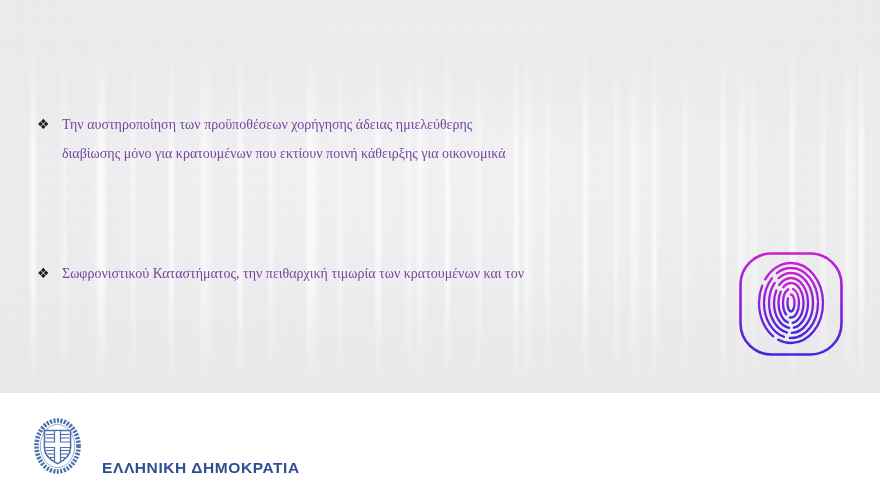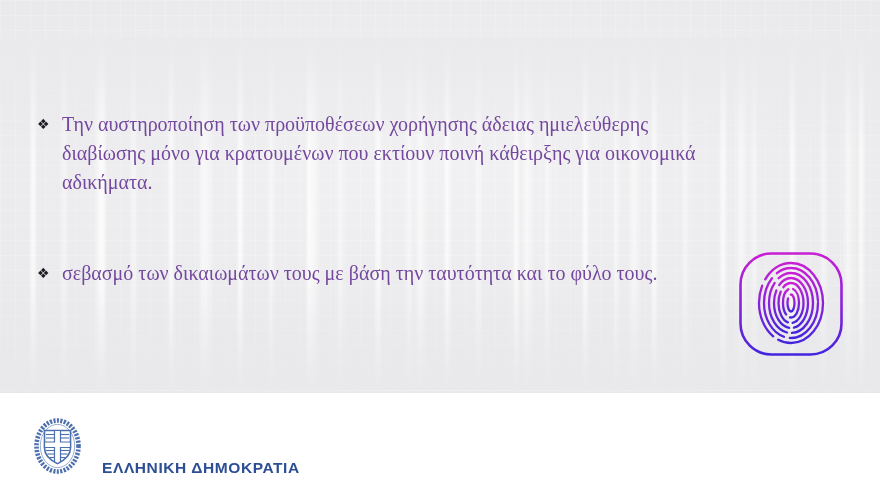--- a/index.html
+++ b/index.html
@@ -68,21 +68,21 @@
   .bullet .marker {
     width: 25px;
     flex: 0 0 25px;
     font-family: "DejaVu Sans", sans-serif;
     font-size: 14px;
     line-height: 29px;
     color: #1c1b22;
   }
   .bullet .text {
     font-family: "Liberation Serif", "DejaVu Serif", serif;
-    font-size: 20px;
+    font-size: 14px;
     line-height: 29px;
     color: #74489e;
   }
   .bullet .text .line { white-space: nowrap; }
 
   
   .fp-badge {
     position: absolute;
     left: 737px;
     top: 250px;
@@ -125,28 +125,27 @@
 
   <div class="main-area">
     <div class="stripes"></div>
   </div>
 
   <div class="bullet bullet-1">
     <div class="marker">❖</div>
     <div class="text">
       <div class="line">Την αυστηροποίηση των προϋποθέσεων χορήγησης άδειας ημιελεύθερης</div>
       <div class="line">διαβίωσης μόνο για κρατουμένων που εκτίουν ποινή κάθειρξης για οικονομικά</div>
-      <div class="line">αδικήματα.</div>
     </div>
   </div>
 
   <div class="bullet bullet-2">
     <div class="marker">❖</div>
     <div class="text">
-      <div class="line">σεβασμό των δικαιωμάτων τους με βάση την ταυτότητα και το φύλο τους.</div>
+      <div class="line">Σωφρονιστικού Καταστήματος, την πειθαρχική τιμωρία των κρατουμένων και τον</div>
     </div>
   </div>
 
   <div class="fp-badge">
     <svg width="108" height="108" viewBox="0 0 108 108" fill="none">
       <defs>
         <linearGradient id="fpGrad" x1="0" y1="0" x2="0" y2="1">
           <stop offset="0" stop-color="#c81fd4"></stop>
           <stop offset="0.5" stop-color="#8a22d9"></stop>
           <stop offset="1" stop-color="#4524df"></stop>

